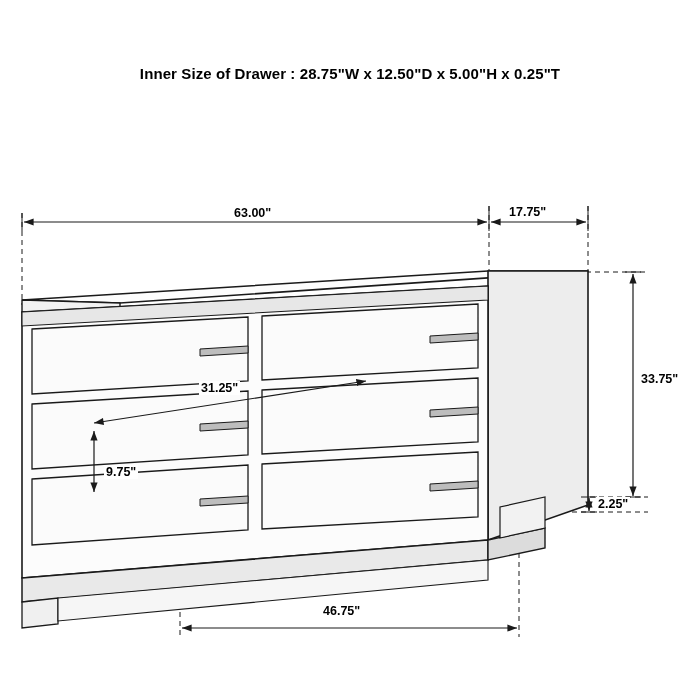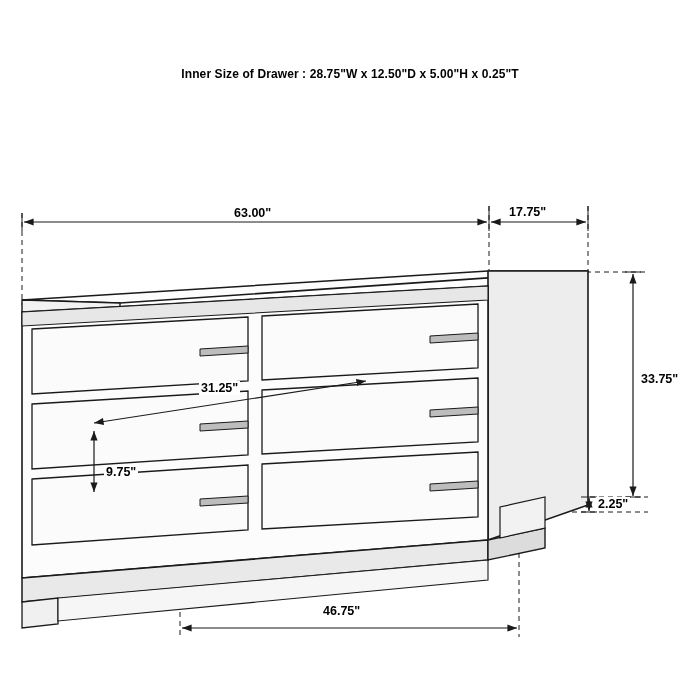--- a/index.html
+++ b/index.html
@@ -20,21 +20,21 @@
     left: 0; top: 0;
     width: 700px;
     height: 700px;
   }
   #title {
     position: absolute;
     left: 0;
     top: 66px;
     width: 700px;
     text-align: center;
-    font-size: 12px;
+    font-size: 15px;
     font-weight: bold;
     letter-spacing: 0.1px;
     line-height: 16px;
   }
   svg#diagram {
     position: absolute;
     left: 0;
     top: 0;
     width: 700px;
     height: 700px;

